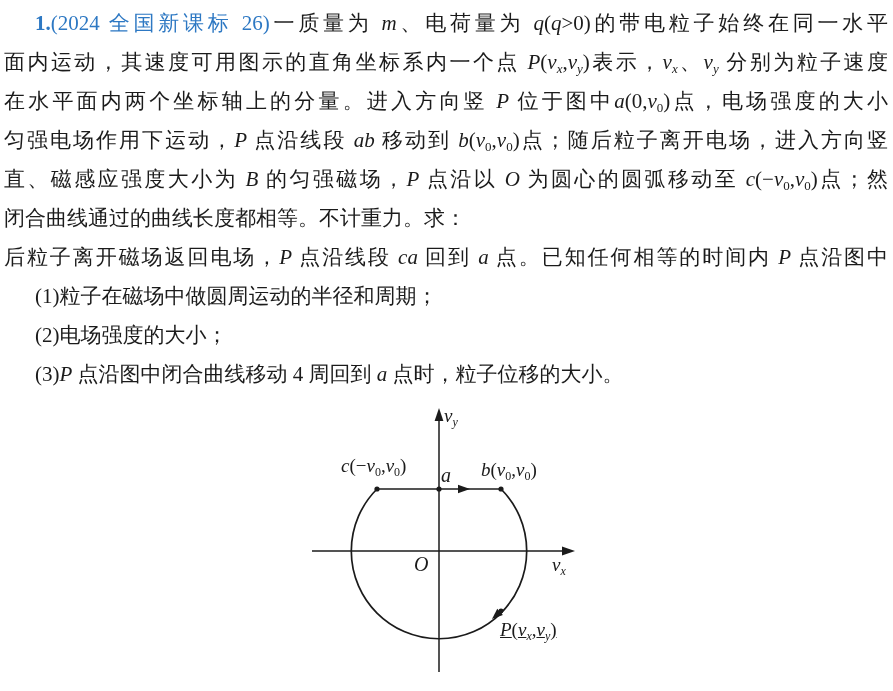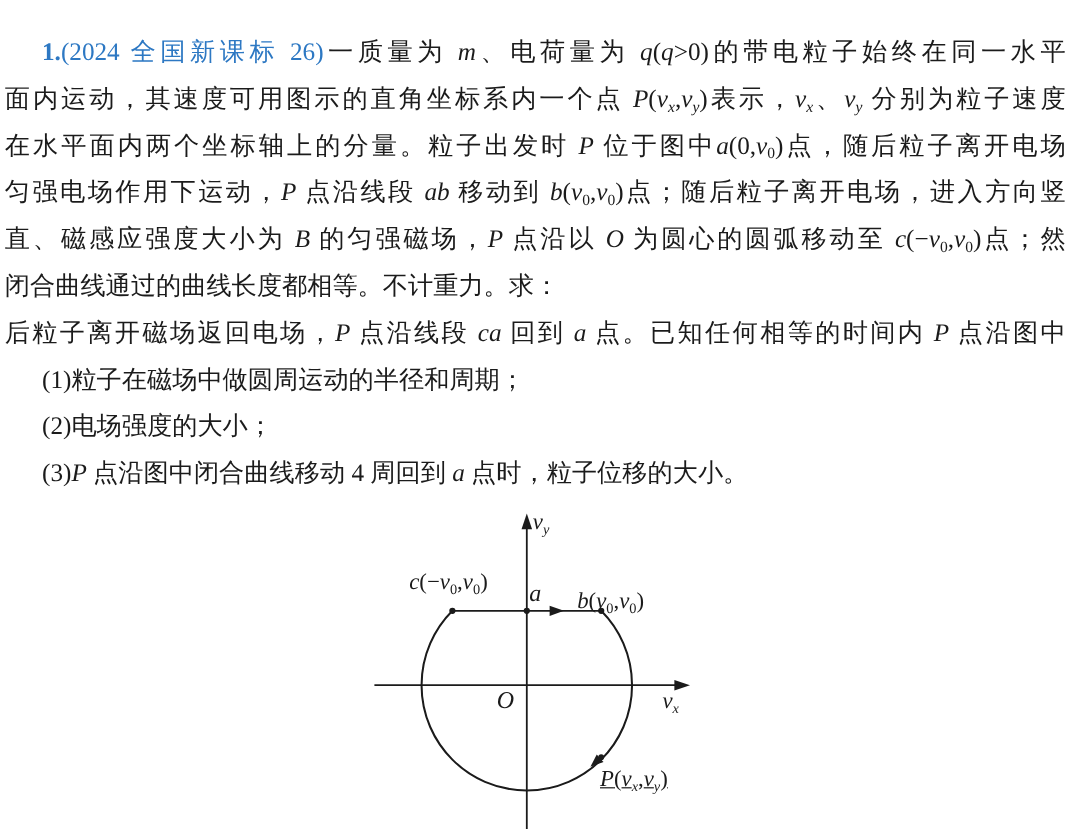--- a/index.html
+++ b/index.html
@@ -14,21 +14,20 @@
     color: #1b1b1b;
     font-family: "Liberation Serif", "DejaVu Serif", serif;
   }
   .page {
     width: 893px;
     height: 691px;
     position: relative;
   }
   .problem {
     padding: 4px 5px 0 4px;
-    margin-top: 20px;
   }
   .text-line {
     font-size: 21px;
     line-height: 39px;
     height: 39px;
     overflow: hidden;
   }
   .text-line.justify {
     text-align: justify;
     text-align-last: justify;
@@ -70,34 +69,34 @@
     color: #1b1b1b;
   }
   .fig-label .seg-sub, .fig-label .seg-subit {
     font-size: 12px;
     vertical-align: -4px;
   }
   #lbl-vy { left: 148px; top: 2px; }
   #lbl-vx { left: 256px; top: 151px; }
   #lbl-c  { left: 45px;  top: 52px; }
   #lbl-a  { left: 145px; top: 60px; font-size: 20px; }
-  #lbl-b  { left: 185px; top: 68px; }
+  #lbl-b  { left: 185px; top: 56px; }
   #lbl-o  { left: 118px; top: 149px; font-size: 20px; }
   #lbl-p  { left: 204px; top: 216px; text-decoration: underline; }
 </style>
 </head>
 <body>
 
 <div class="page">
 
   <div class="problem">
 
   <div class="text-line indent justify"><span class="seg-bluebold">1.</span><span class="seg-blue">(2024 全国新课标 26)</span><span class="seg-cn">一质量为 </span><span class="seg-it">m</span><span class="seg-cn">、电荷量为 </span><span class="seg-it">q</span><span class="seg-cn">(</span><span class="seg-it">q</span><span class="seg-cn">&gt;0)的带电粒子始终在同一水平</span></div>
       <div class="text-line justify"><span class="seg-cn">面内运动，其速度可用图示的直角坐标系内一个点 </span><span class="seg-it">P</span><span class="seg-cn">(</span><span class="seg-it">v</span><span class="seg-subit">x</span><span class="seg-cn">,</span><span class="seg-it">v</span><span class="seg-subit">y</span><span class="seg-cn">)表示，</span><span class="seg-it">v</span><span class="seg-subit">x</span><span class="seg-cn">、</span><span class="seg-it">v</span><span class="seg-subit">y</span><span class="seg-cn"> 分别为粒子速度</span></div>
-      <div class="text-line justify"><span class="seg-cn">在水平面内两个坐标轴上的分量。粒子出发时 </span><span class="seg-it">P</span><span class="seg-cn"> 位于图中</span><span class="seg-it">a</span><span class="seg-cn">(0,</span><span class="seg-it">v</span><span class="seg-sub">0</span><span class="seg-cn">)点，随后粒子离开电场</span></div>
+      <div class="text-line justify"><span class="seg-cn">在水平面内两个坐标轴上的分量。进入方向竖 </span><span class="seg-it">P</span><span class="seg-cn"> 位于图中</span><span class="seg-it">a</span><span class="seg-cn">(0,</span><span class="seg-it">v</span><span class="seg-sub">0</span><span class="seg-cn">)点，电场强度的大小</span></div>
       <div class="text-line justify"><span class="seg-cn">匀强电场作用下运动，</span><span class="seg-it">P</span><span class="seg-cn"> 点沿线段 </span><span class="seg-it">ab</span><span class="seg-cn"> 移动到 </span><span class="seg-it">b</span><span class="seg-cn">(</span><span class="seg-it">v</span><span class="seg-sub">0</span><span class="seg-cn">,</span><span class="seg-it">v</span><span class="seg-sub">0</span><span class="seg-cn">)点；随后粒子离开电场，进入方向竖</span></div>
       <div class="text-line justify"><span class="seg-cn">直、磁感应强度大小为 </span><span class="seg-it">B</span><span class="seg-cn"> 的匀强磁场，</span><span class="seg-it">P</span><span class="seg-cn"> 点沿以 </span><span class="seg-it">O</span><span class="seg-cn"> 为圆心的圆弧移动至 </span><span class="seg-it">c</span><span class="seg-cn">(−</span><span class="seg-it">v</span><span class="seg-sub">0</span><span class="seg-cn">,</span><span class="seg-it">v</span><span class="seg-sub">0</span><span class="seg-cn">)点；然</span></div>
       <div class="text-line"><span class="seg-cn">闭合曲线通过的曲线长度都相等。不计重力。求：</span></div>
       <div class="text-line justify"><span class="seg-cn">后粒子离开磁场返回电场，</span><span class="seg-it">P</span><span class="seg-cn"> 点沿线段 </span><span class="seg-it">ca</span><span class="seg-cn"> 回到 </span><span class="seg-it">a</span><span class="seg-cn"> 点。已知任何相等的时间内 </span><span class="seg-it">P</span><span class="seg-cn"> 点沿图中</span></div>
       <div class="text-line indent"><span class="seg-cn">(1)粒子在磁场中做圆周运动的半径和周期；</span></div>
       <div class="text-line indent"><span class="seg-cn">(2)电场强度的大小；</span></div>
       <div class="text-line indent"><span class="seg-cn">(3)</span><span class="seg-it">P</span><span class="seg-cn"> 点沿图中闭合曲线移动 4 周回到 </span><span class="seg-it">a</span><span class="seg-cn"> 点时，粒子位移的大小。</span></div>
     </div>
 
   <div class="figure">

